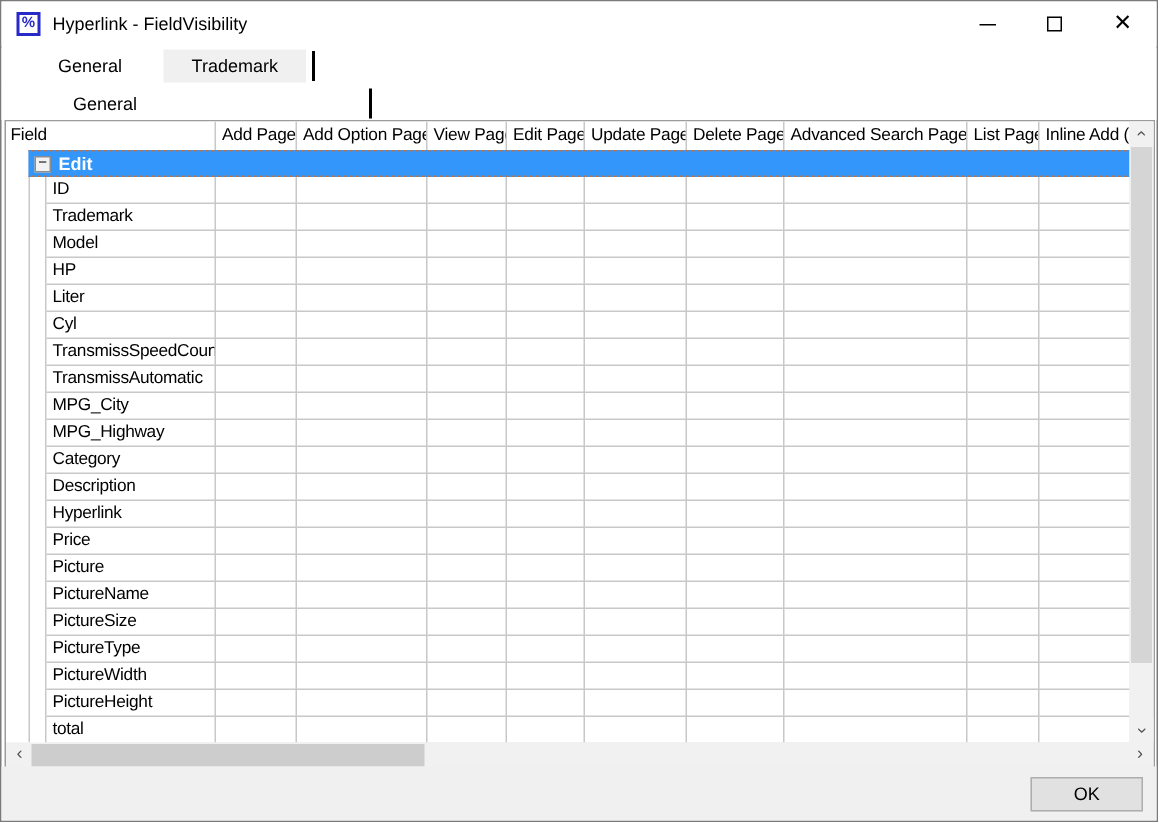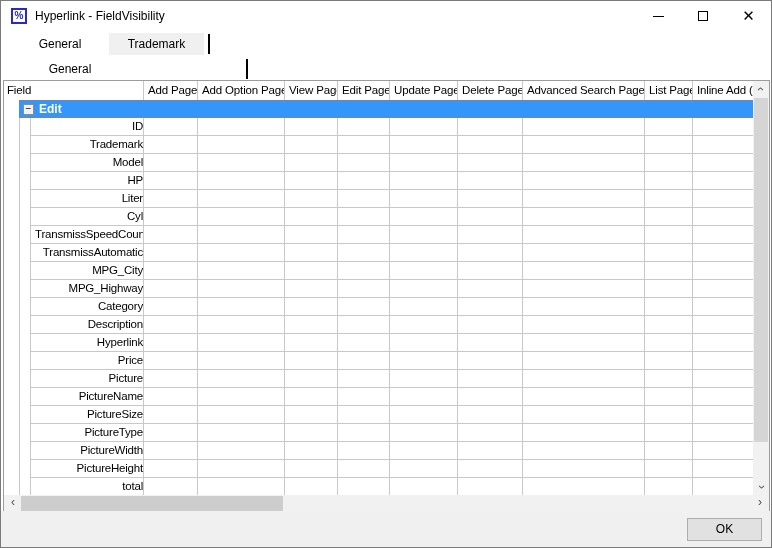--- a/index.html
+++ b/index.html
@@ -58,21 +58,21 @@
     background:#f2f2f2; border:1px solid #8c8c8c;
     color:#000; font-size:10px; line-height:8px; text-align:center;
   }
   .group-label { position:absolute; left:20px; top:1px; color:#fff; font-weight:bold; font-size:12px; }
   .cell {
     display:inline-block; height:18px; line-height:17px; vertical-align:top;
     border-right:1px solid #c8c8c8; border-bottom:1px solid #c8c8c8;
     overflow:hidden; white-space:nowrap;
   }
   .cell.gutter { border-bottom:none; }
-  .cell.name { padding-left:4px; font-size:11.5px; letter-spacing:-0.2px;text-align:right; }
+  .cell.name { padding-left:4px; font-size:11.5px; letter-spacing:-0.2px; }
   
   .vscroll { position:absolute; top:0; right:0; bottom:17px; width:16px; background:#f1f1f1; }
   .hscroll { position:absolute; left:0; right:0; bottom:0; height:17px; background:#f1f1f1; }
   .sb-arrow {
     position:absolute; color:#505050; font-size:12px; width:16px; height:16px;
     text-align:center; line-height:15px; background:#f1f1f1;
   }
   .rot-up   { transform:rotate(-90deg); }
   .rot-down { transform:rotate(90deg); }
   .v-up { top:0; left:0; }

